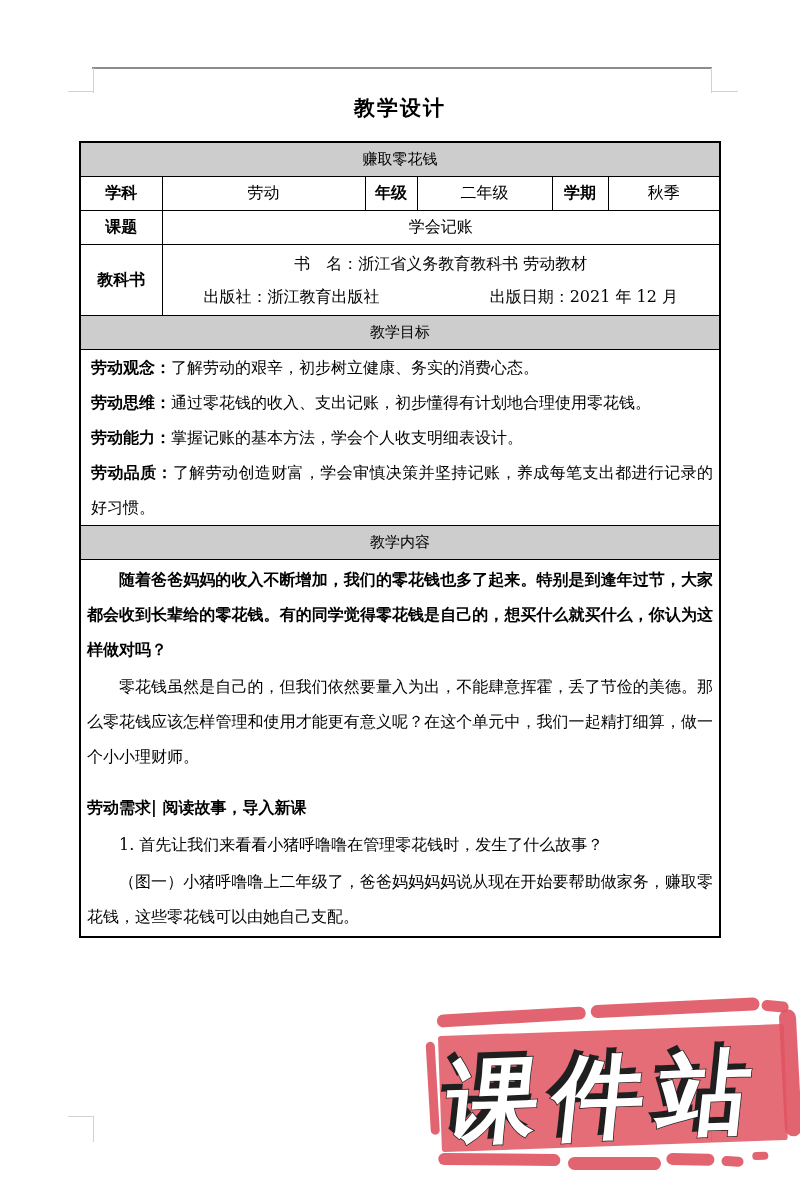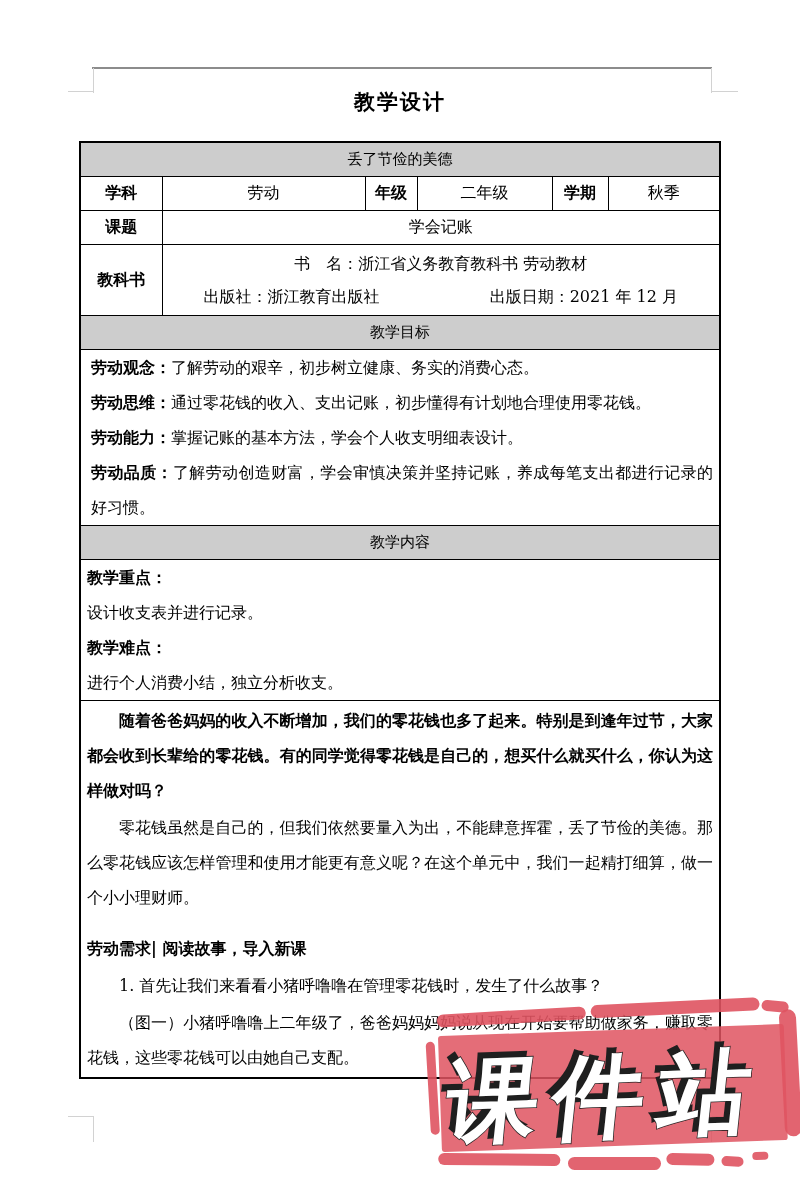--- a/index.html
+++ b/index.html
@@ -9,21 +9,21 @@
     overflow:hidden;
   }
   
   .header-rule{position:absolute;left:92px;top:67px;width:620px;height:0;
     border-top:2px solid #8c8c8c;}
   .crop{position:absolute;background:#d2d2d2;}
   .crop.h{height:1px;width:26px;}
   .crop.v{width:1px;height:25px;}
 
   
-  .doc-title{position:absolute;left:0;top:88px;width:100%;text-align:center;
+  .doc-title{position:absolute;left:0;top:94px;width:100%;text-align:center;
     font-size:21px;font-weight:bold;letter-spacing:2px;}
 
   
   table.doc{position:absolute;left:79px;top:141px;width:642px;
     border-collapse:collapse;table-layout:fixed;font-size:16px;}
   table.doc td{border:1px solid #000;padding:0 6px;vertical-align:middle;}
   table.doc{border:2px solid #000;}
   td.gray{background:#cdcdcd;text-align:center;font-size:15px;height:33px;
     font-weight:normal;}
   td.lbl{font-weight:bold;text-align:center;}
@@ -70,21 +70,21 @@
   <colgroup>
     <col style="width:82px">
       <col style="width:203px">
       <col style="width:52px">
     <col style="width:135px">
       <col style="width:56px">
       <col style="width:112px">
   </colgroup>
   <tbody>
       <tr>
-    <td class="gray" colspan="6">丢了节俭的美德</td>
+    <td class="gray" colspan="6">赚取零花钱</td>
   </tr>
   <tr class="r-basic">
     <td class="lbl">学科</td>
     <td class="val">劳动</td>
     <td class="lbl">年级</td>
     <td class="val">二年级</td>
     <td class="lbl">学期</td>
     <td class="val">秋季</td>
   </tr>
   <tr class="r-basic">
@@ -107,28 +107,20 @@
   <tr>
     <td class="obj-cell" colspan="6" style="height:174px;padding-left:10px;">
       <p class="obj-p"><b>劳动观念：</b><span>了解劳动的艰辛，初步树立健康、务实的消费心态。</span></p>
       <p class="obj-p"><b>劳动思维：</b><span>通过零花钱的收入、支出记账，初步懂得有计划地合理使用零花钱。</span></p>
       <p class="obj-p"><b>劳动能力：</b><span>掌握记账的基本方法，学会个人收支明细表设计。</span></p>
       <p class="obj-p"><b>劳动品质：</b><span>了解劳动创造财富，学会审慎决策并坚持记账，养成每笔支出都进行记录的好习惯。</span></p>
     </td>
   </tr>
   <tr>
     <td class="gray" colspan="6">教学内容</td>
-  </tr>
-  <tr>
-    <td class="content-cell" colspan="6" style="height:138px;">
-      <p class="c-label">教学重点：</p>
-      <p>设计收支表并进行记录。</p>
-      <p class="c-label">教学难点：</p>
-      <p>进行个人消费小结，独立分析收支。</p>
-    </td>
   </tr>
   <tr>
     <td class="process-cell" colspan="6" style="height:358px;">
       <p class="bold">随着爸爸妈妈的收入不断增加，我们的零花钱也多了起来。特别是到逢年过节，大家都会收到长辈给的零花钱。有的同学觉得零花钱是自己的，想买什么就买什么，你认为这样做对吗？</p>
       <p>零花钱虽然是自己的，但我们依然要量入为出，不能肆意挥霍，丢了节俭的美德。那么零花钱应该怎样管理和使用才能更有意义呢？在这个单元中，我们一起精打细算，做一个小小理财师。</p>
       <p class="center-h">劳动需求| 阅读故事，导入新课</p>
       <p>1. 首先让我们来看看小猪呼噜噜在管理零花钱时，发生了什么故事？</p>
       <p>（图一）小猪呼噜噜上二年级了，爸爸妈妈妈妈说从现在开始要帮助做家务，赚取零花钱，这些零花钱可以由她自己支配。</p>
     </td>
   </tr>

